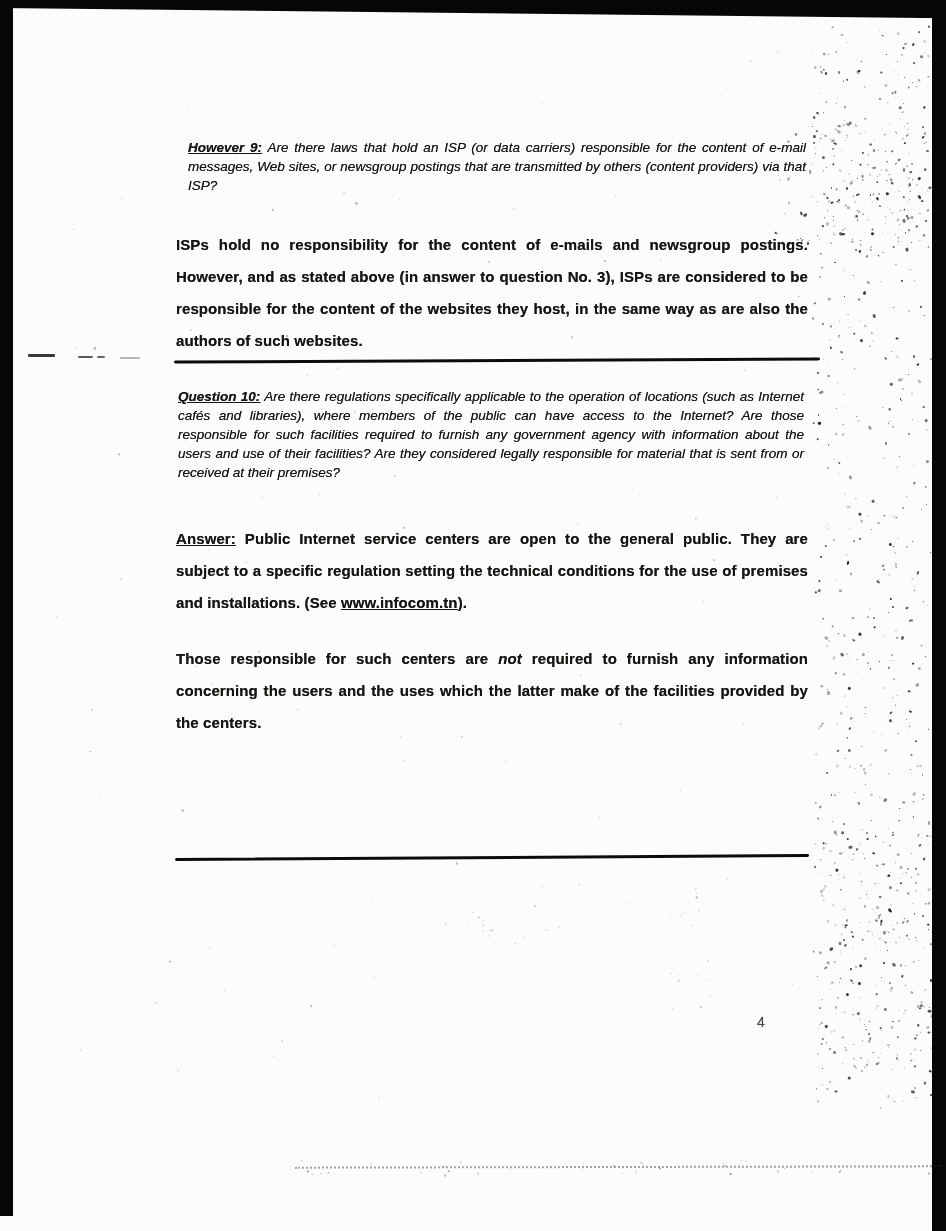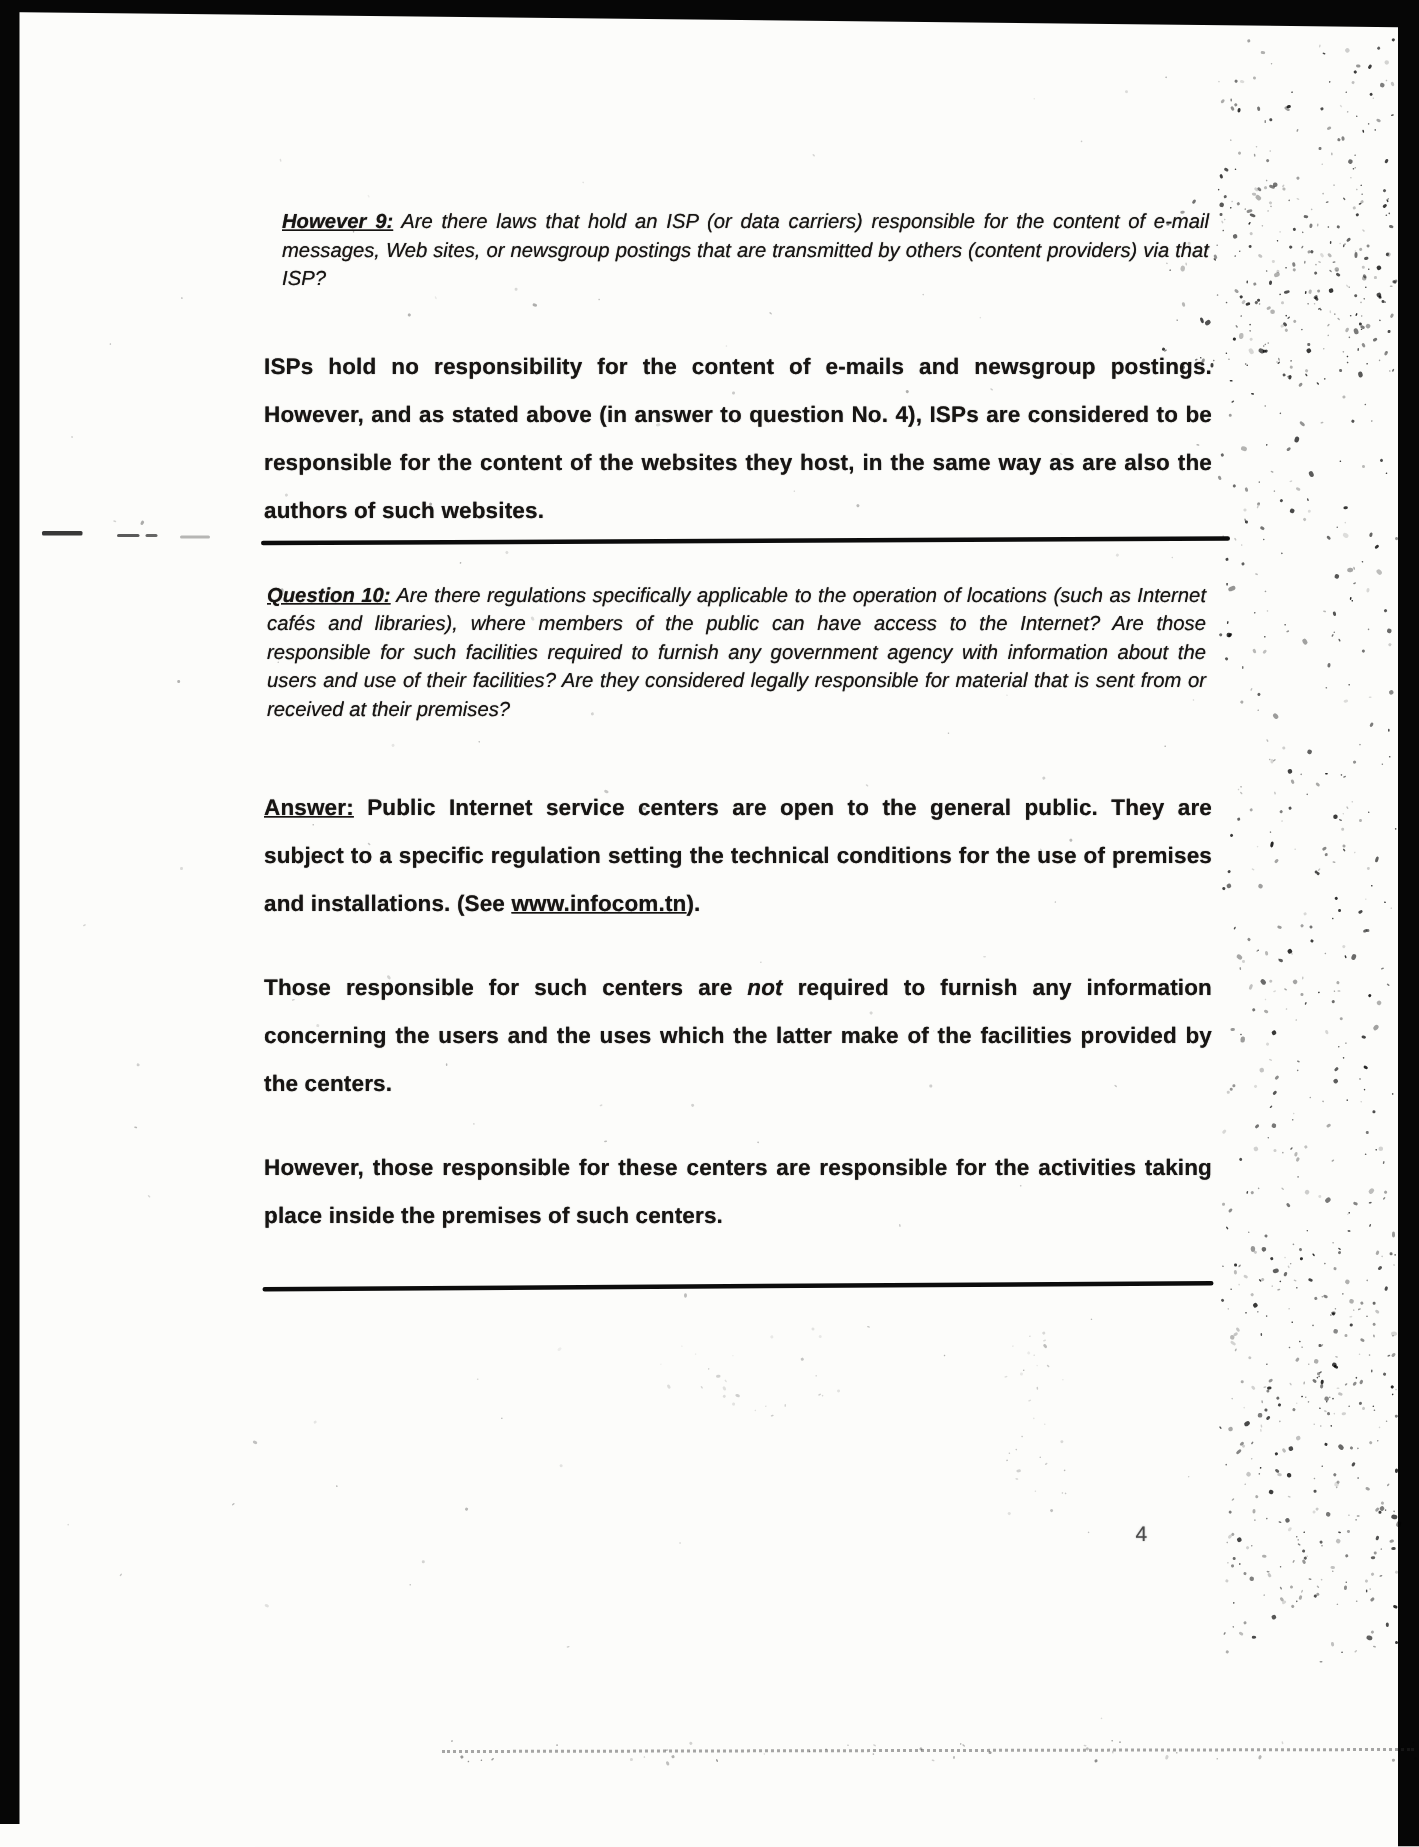--- a/index.html
+++ b/index.html
@@ -47,35 +47,34 @@
 <body>
 
 <div class="scan">
 
   <div class="band-top"></div>
   <div class="band-left"></div>
   <div class="band-right"></div>
 
   <div class="txt q q9"><span class="qlabel">However 9:</span><span> Are there laws that hold an ISP (or data carriers) responsible for the content of e-mail messages, Web sites, or newsgroup postings that are transmitted by others (content providers) via that ISP?</span></div>
 
-  <div class="txt a a9">ISPs hold no responsibility for the content of e-mails and newsgroup postings. However, and as stated above (in answer to question No. 4), ISPs are considered to be responsible for the content of the websites they host, in the same way as are also the authors of such websites.</div>
+  <div class="txt a a9">ISPs hold no responsibility for the content of e-mails and newsgroup postings. However, and as stated above (in answer to question No. 3), ISPs are considered to be responsible for the content of the websites they host, in the same way as are also the authors of such websites.</div>
 
   <div class="hr hr1"></div>
   <div class="dash d1"></div>
   <div class="dash d2"></div>
   <div class="dash d3"></div>
   <div class="dash d4"></div>
 
   <div class="txt q q10"><span class="qlabel">Question 10:</span><span> Are there regulations specifically applicable to the operation of locations (such as Internet cafés and libraries), where members of the public can have access to the Internet? Are those responsible for such facilities required to furnish any government agency with information about the users and use of their facilities? Are they considered legally responsible for material that is sent from or received at their premises?</span></div>
 
   <div class="txt a ans"><span class="alabel">Answer:</span><span> Public Internet service centers are open to the general public. They are subject to a specific regulation setting the technical conditions for the use of premises and installations. (See </span><span class="url">www.infocom.tn</span><span>).</span></div>
 
   <div class="txt a p2"><span>Those responsible for such centers are </span><span class="em">not</span><span> required to furnish any information concerning the users and the uses which the latter make of the facilities provided by the centers.</span></div>
 
-  <div class="txt a p3">However, those responsible for these centers are responsible for the activities taking place inside the premises of such centers.</div>
 
   <div class="hr hr2"></div>
 
   <div class="pagenum">4</div>
 
   <div class="dotline"></div>
 
   <div id="noise">
       <i style="left: 882.8px; top: 251.9px; width: 0.6px; height: 0.5px; opacity: 0.69; transform: rotate(59deg);"></i>
       <i style="left: 905.5px; top: 935.1px; width: 2px; height: 1.6px; opacity: 0.58; transform: rotate(166deg);"></i>

